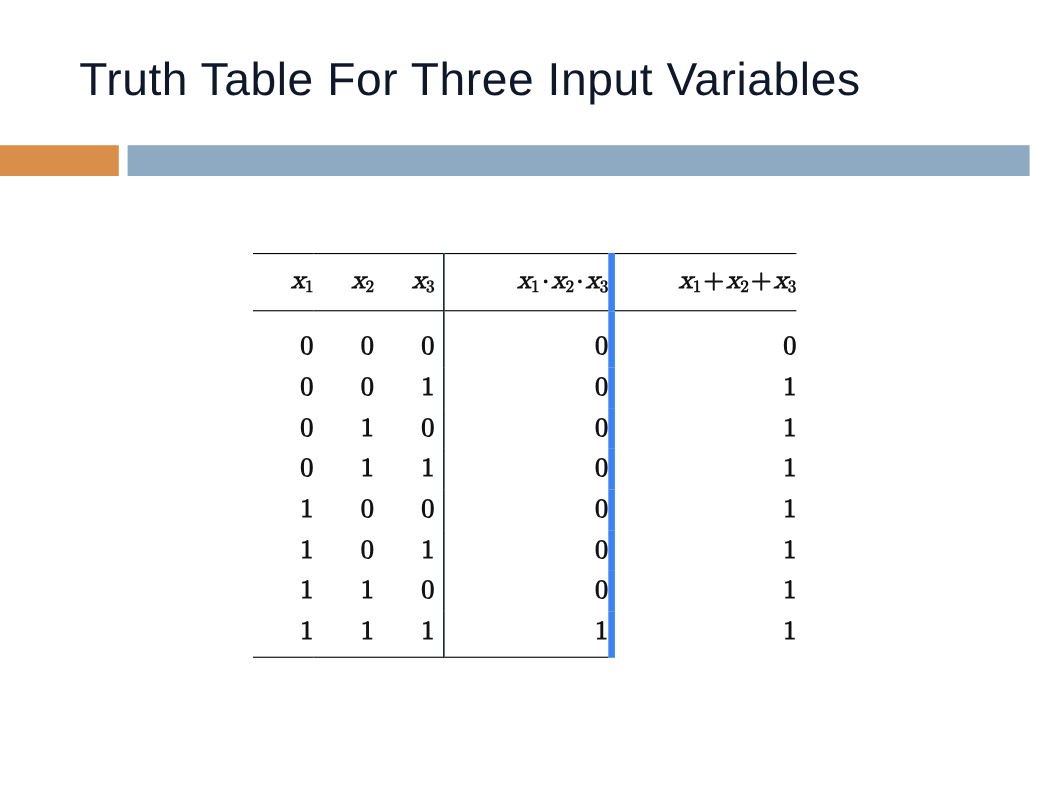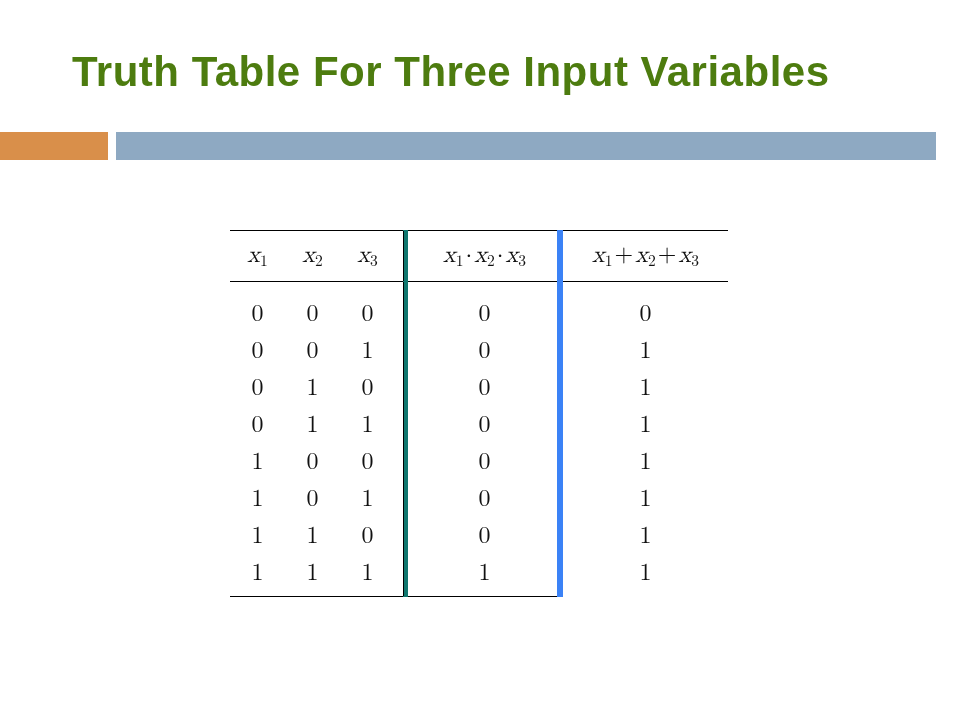--- a/index.html
+++ b/index.html
@@ -16,22 +16,22 @@
     width: 960px;
     height: 720px;
     box-sizing: border-box;
   }
   .title {
     position: absolute;
     top: 48px;
     left: 72px;
     right: 40px;
     font-size: 42px;
-    font-weight: 700;
-    color: #4d7c0f;
+    font-weight: 400;
+    color: #0f172a;
     letter-spacing: 0.5px;
   }
   .divider-bar {
     position: absolute;
     top: 132px;
     left: 0;
     width: 108px;
     height: 28px;
     background: #d98f4a;
   }
@@ -49,22 +49,22 @@
     left: 230px;
     font-family: "Cambria Math", "Latin Modern Math", "Times New Roman", serif;
     font-size: 24px;
     color: #111;
   }
   table {
     border-collapse: collapse;
   }
   th, td {
     padding: 4px 0;
-    font-weight: normal;
-    text-align: center;
+    font-weight: bold;
+    text-align: right;
   }
   
   .c1 { width: 55px; }
   .c2 { width: 55px; }
   .c3 { width: 55px; }
   .c4 { width: 145px; }
   .c5 { width: 165px; }
 
   thead tr th {
     border-top: 1px solid #000;
@@ -82,21 +82,21 @@
   }
   th.c3::after, td.c3::after {
     content: "";
     position: absolute;
     top: 0;
     bottom: 0;
     right: -1px;
     border-right: 1px solid #000;
   }
   th.c3, td.c3 {
-    border-right: 5px solid #0f766e;
+    border-right: 1px solid #0f766e;
     padding-right: 8px;
   }
   th.c4, td.c4 {
     padding-left: 4px;
   }
   
   th.c4, td.c4 {
     border-right: 6px solid #3b82f6;
   }
   tbody tr:last-child td {

